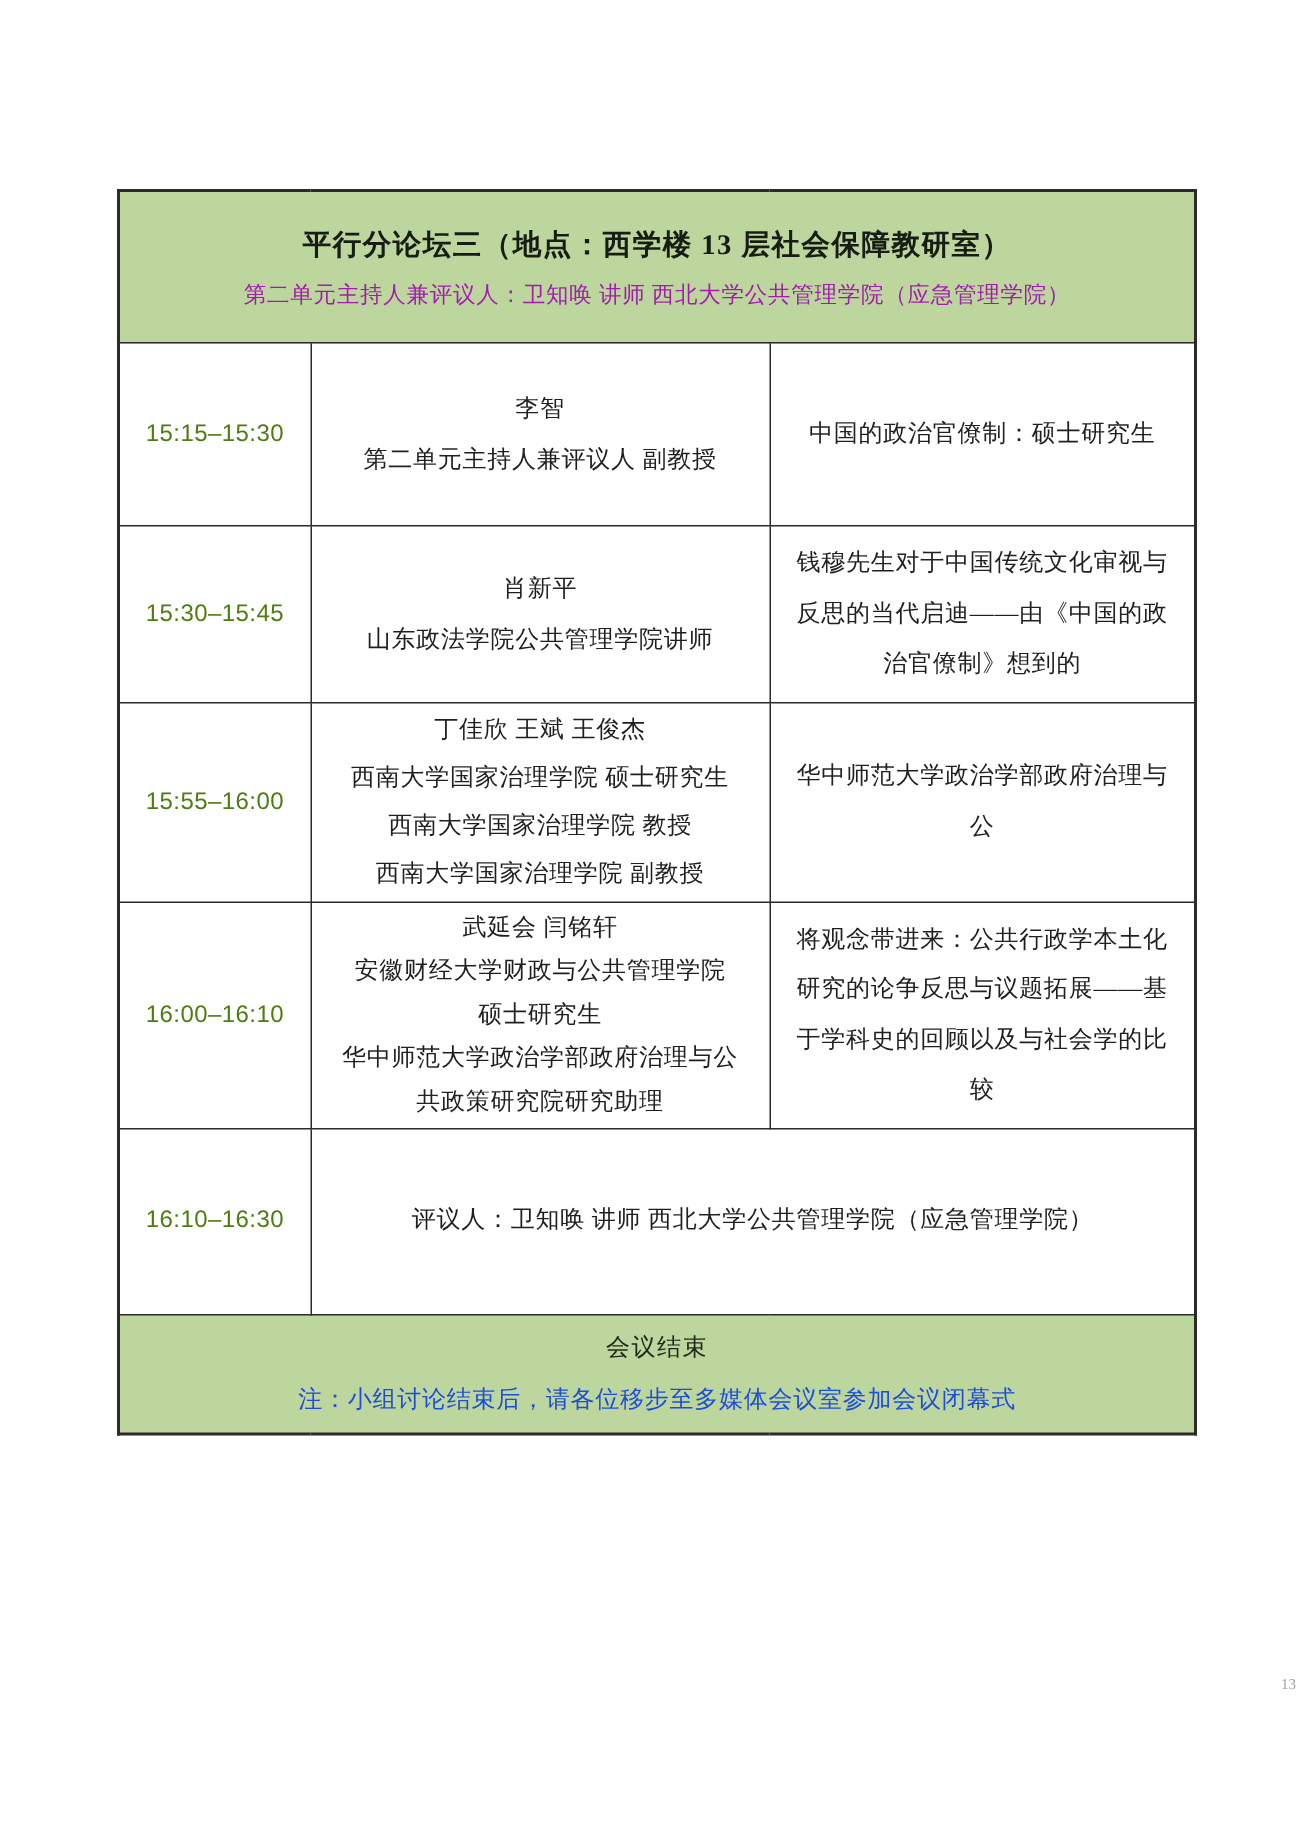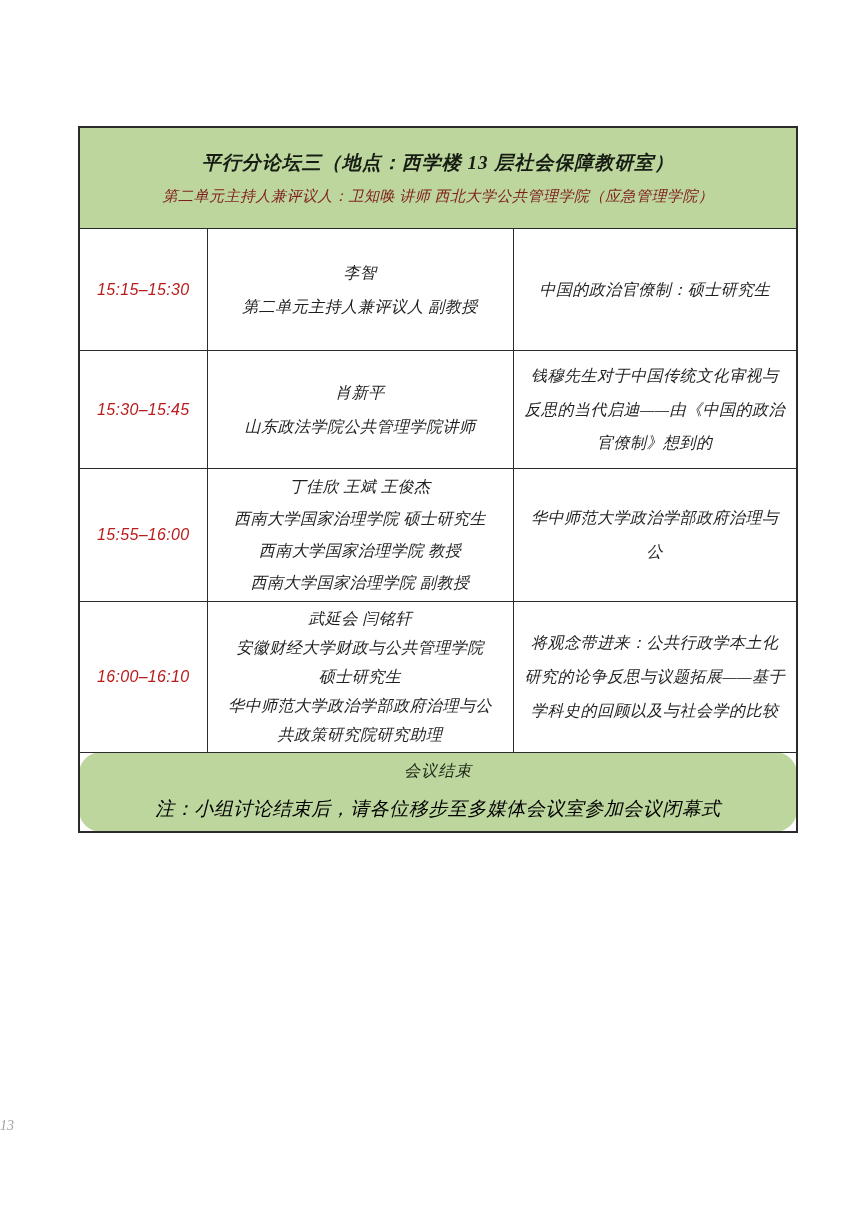--- a/index.html
+++ b/index.html
@@ -8,21 +8,20 @@
     background: #ffffff;
     overflow: hidden;
     position: relative;
     font-family: "Liberation Serif", "DejaVu Serif", serif;
     color: var(--text, #1f1f1f);
   }
   .sheet {
     position: absolute; left: 0; top: 0;
     width: 864px; height: 1064px;
     background: #ffffff;
-    font-style: italic;
   }
   table.schedule {
     position: absolute;
     left: 78px; top: 126px;
     width: 718px;
     border-collapse: collapse;
     table-layout: fixed;
     border: 2px solid var(--border, #2b2b2b);
   }
   table.schedule td, table.schedule th {
@@ -40,57 +39,57 @@
   td.head-band { height: 96px; }
   .forum-title {
     font-weight: bold;
     font-size: 19px;
     letter-spacing: 1px;
     margin-bottom: 11px;
     color: #171d14;
   }
   .forum-subtitle {
     font-size: 15px;
-    color: #7f1d1d;
+    color: #a21caf;
     letter-spacing: 0.5px;
   }
   tr.colhead th {
     height: 52px;
     font-size: 16px;
     font-weight: bold;
     background: #ffffff;
     letter-spacing: 2px;
   }
   td.time-cell {
     font-family: "Liberation Sans", "DejaVu Sans", sans-serif;
     font-size: 15px;
-    color: #b91c1c;
+    color: #4d7c0f;
     letter-spacing: 0.3px;
   }
   td.speaker-cell, td.topic-cell, td.discussant-cell {
     white-space: pre-line;
     line-height: 2.1;
     letter-spacing: 0.5px;
   }
   tr.r0 { height: 122px; }
   tr.r1 { height: 118px; }
   tr.r2 { height: 128px; }
   tr.r3 { height: 147px; }
   tr.r4 { height: 124px; }
   tr.r2 td.speaker-cell { line-height: 2.0; }
   tr.r3 td.speaker-cell { line-height: 1.82; margin-left: 44px; }
-  td.foot-band { height: 74px; border-radius: 22px; }
+  td.foot-band { height: 74px; }
   .meeting-end { font-size: 16px; margin-bottom: 14px; letter-spacing: 1px; color: #202a1a; }
-  .closing-note { font-size: 19px; letter-spacing: 0.5px; color: #000000; }
+  .closing-note { font-size: 16px; letter-spacing: 0.5px; color: #1d4ed8; }
   .page-number {
     position: absolute;
     left: 0; top: 1118px;
     width: 864px;
-    text-align: left;
-    font-size: 14px;
+    text-align: right;
+    font-size: 10px;
     color: var(--page-number-gray, #a3a3a3);
     font-family: "Liberation Serif", "DejaVu Serif", serif;
   }
 </style>
 </head>
 <body>
 
 <div class="sheet">
 
   <table class="schedule">
@@ -135,20 +134,24 @@
     <tr class="r3">
       <td class="time-cell">16:00–16:10</td>
       <td class="speaker-cell">武延会 闫铭轩
 安徽财经大学财政与公共管理学院
 硕士研究生
 华中师范大学政治学部政府治理与公
 共政策研究院研究助理</td>
       <td class="topic-cell">将观念带进来：公共行政学本土化研究的论争反思与议题拓展——基于学科史的回顾以及与社会学的比较</td>
     </tr>
 
+    <tr class="r4">
+      <td class="time-cell">16:10–16:30</td>
+      <td class="discussant-cell" colspan="2">评议人：卫知唤 讲师 西北大学公共管理学院（应急管理学院）</td>
+    </tr>
 
     <tr>
       <td class="band foot-band" colspan="3">
         <div class="meeting-end">会议结束</div>
         <div class="closing-note">注：小组讨论结束后，请各位移步至多媒体会议室参加会议闭幕式</div>
       </td>
     </tr>
   </tbody>
     </table>
 

